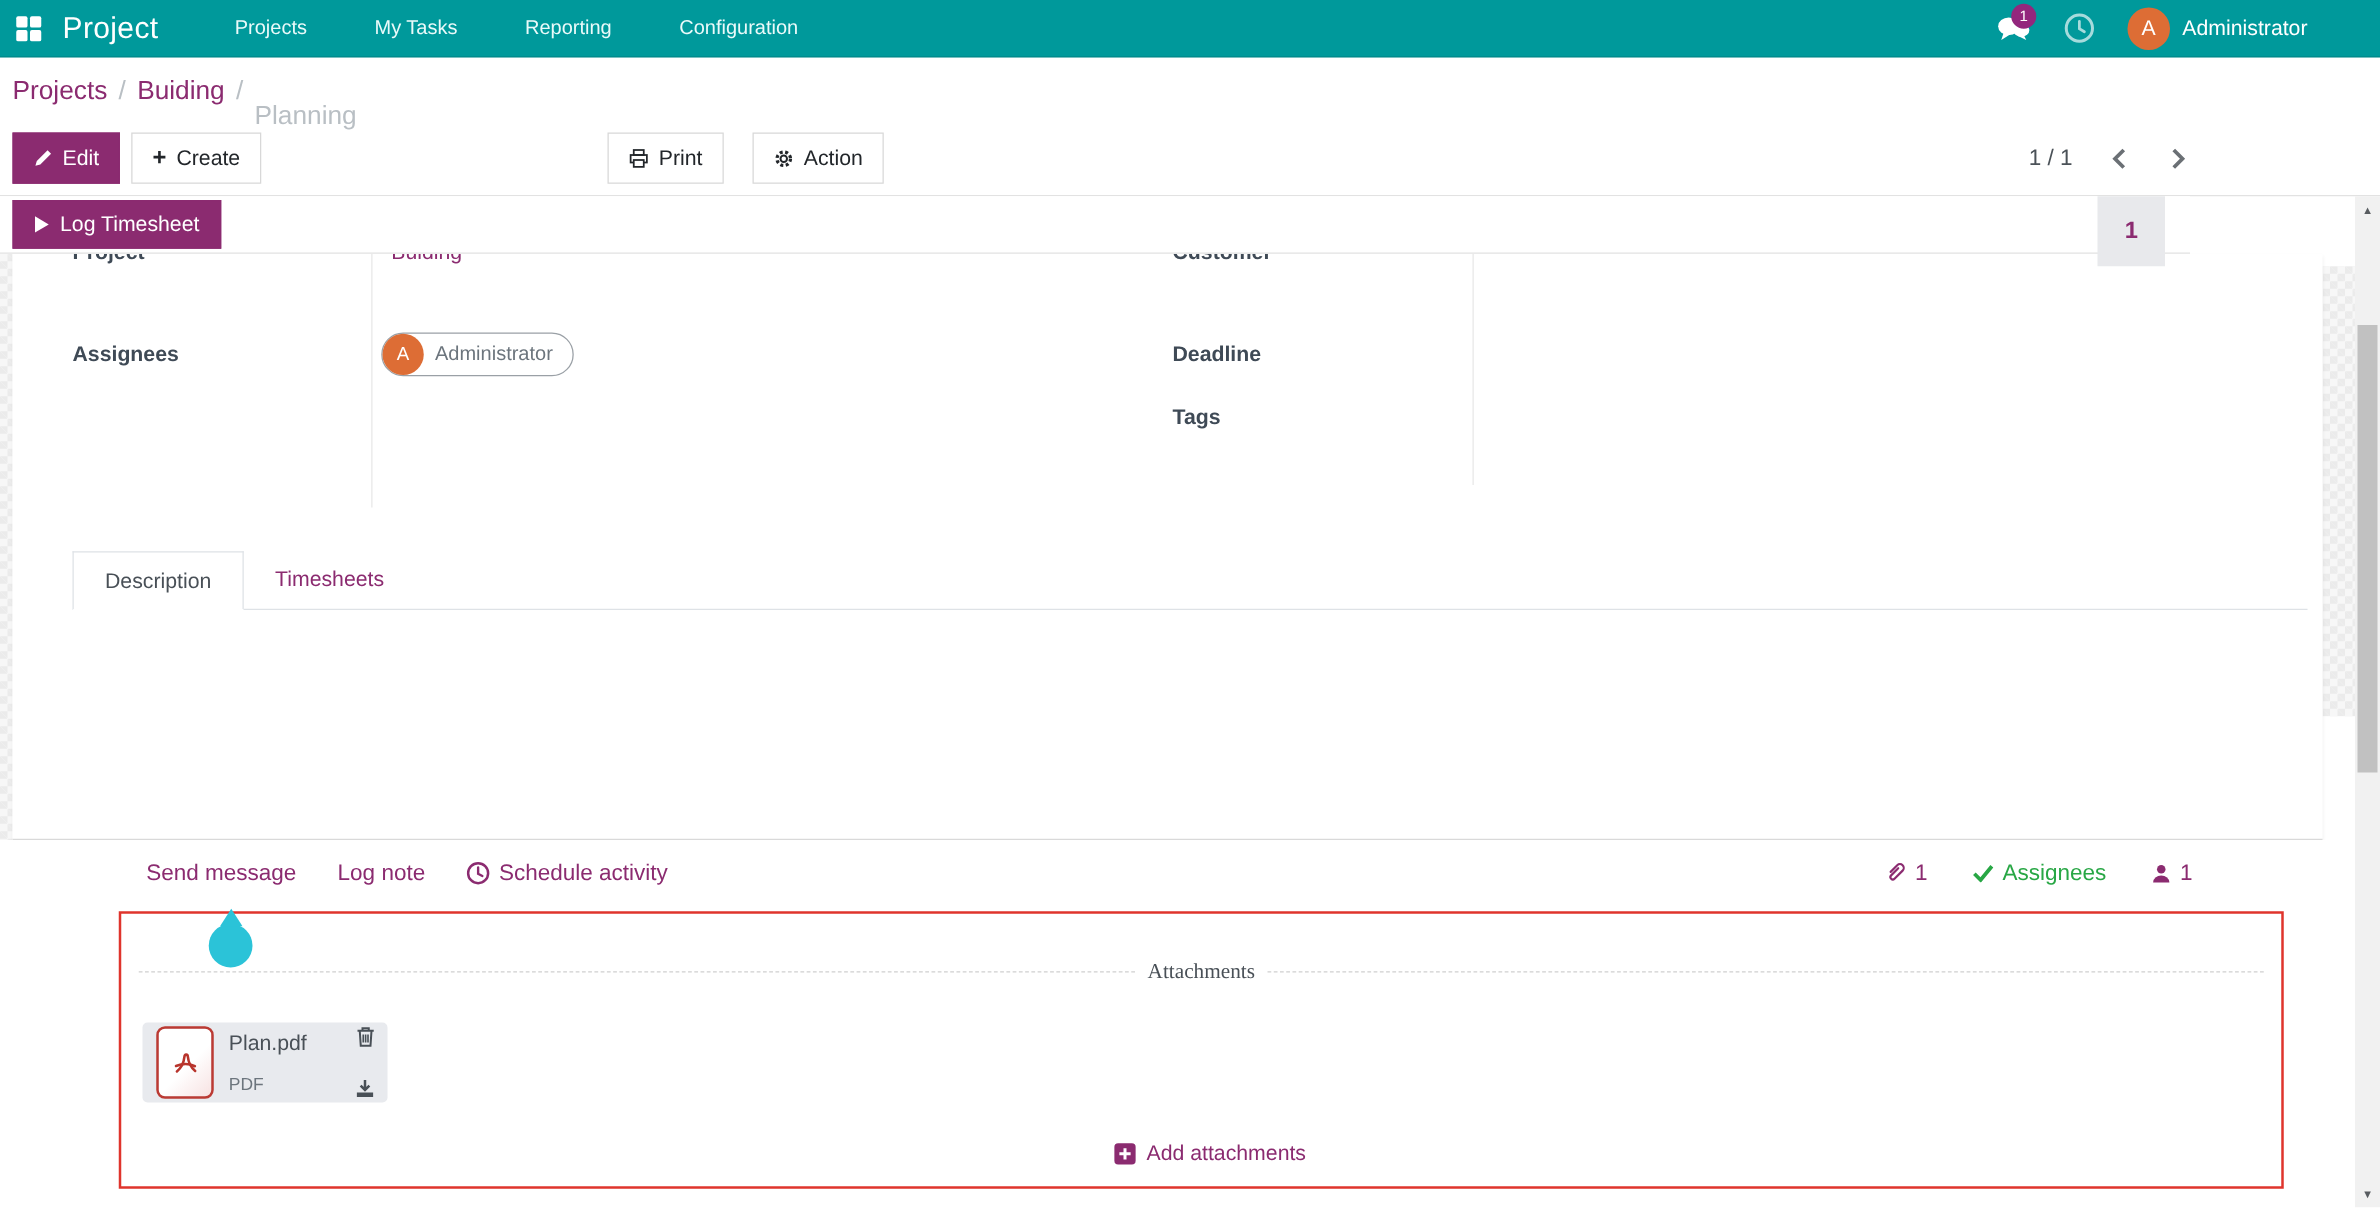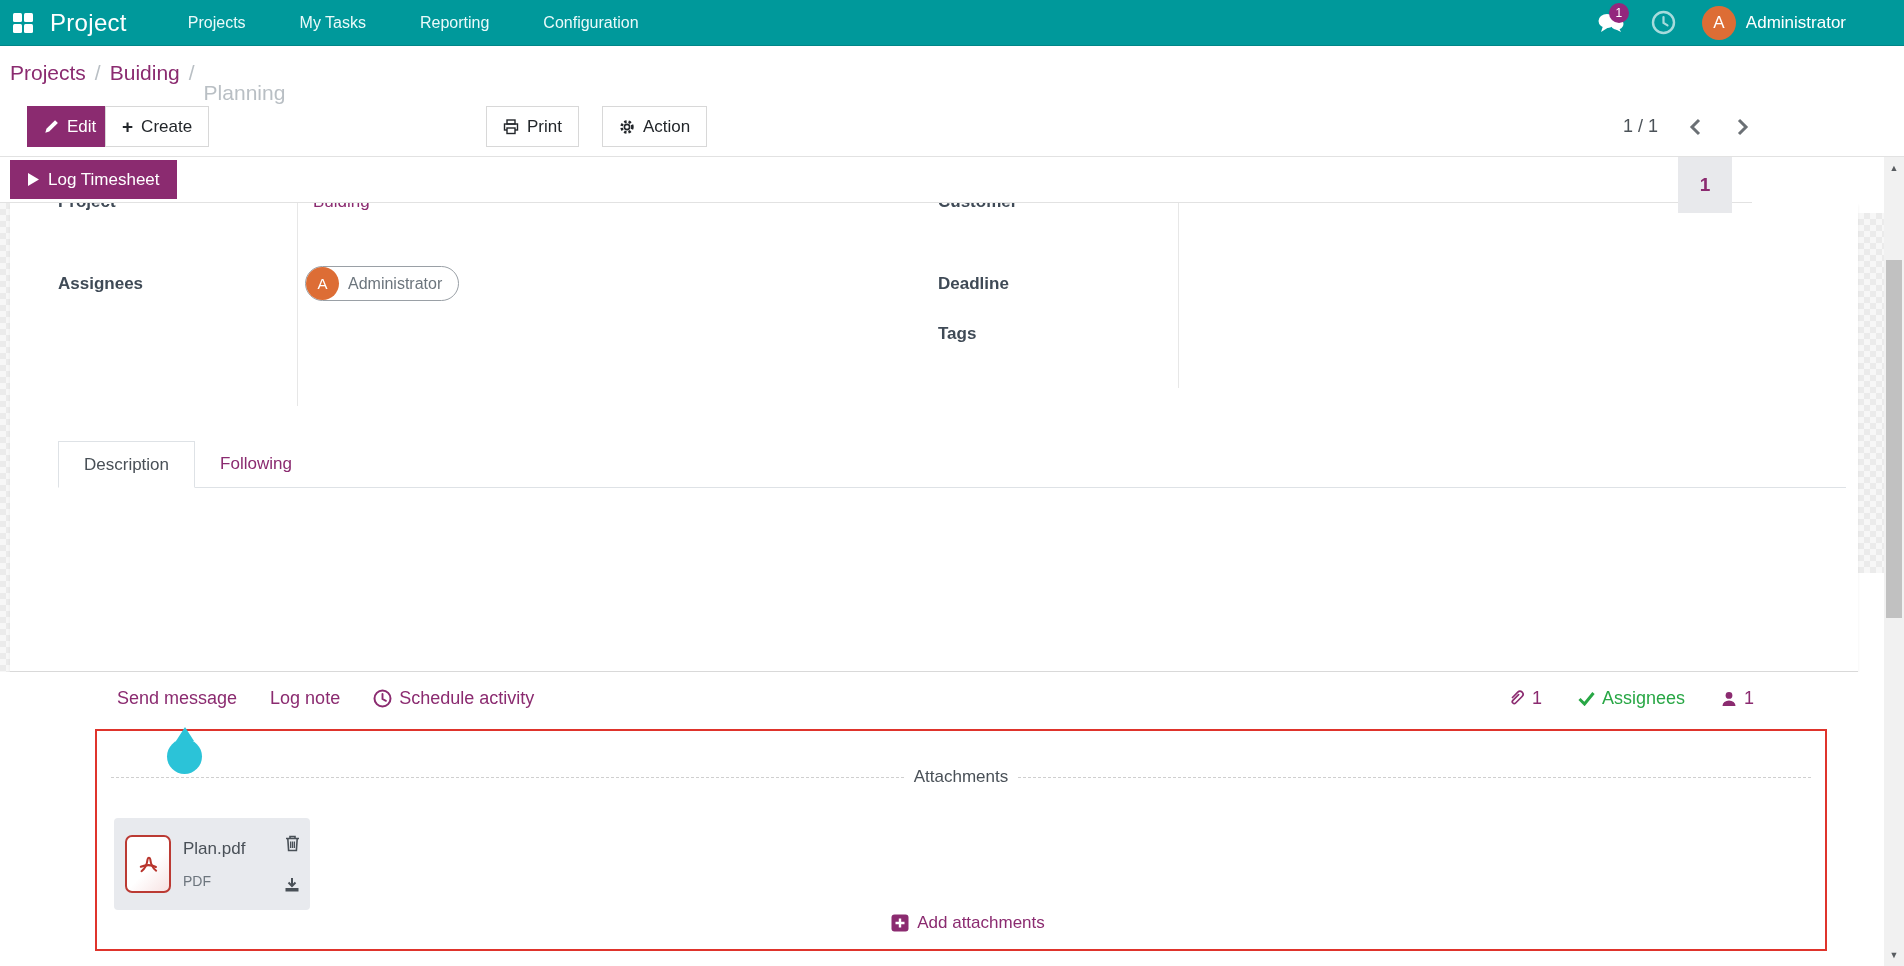--- a/index.html
+++ b/index.html
@@ -29,21 +29,21 @@
     border-bottom:1px solid #e2e2e2; }
   .breadcrumb { position:absolute; top:15px; left:10px; font-size:21px; display:flex; gap:9px; }
   .crumb-link { color:var(--accent,#8b2b70); cursor:pointer; }
   .crumb-sep { color:#b9bfc4; }
   .crumb-current { color:#b9bfc4;margin-top:20px; }
   .cp-buttons { position:absolute; top:60px; left:10px; right:0; height:41px; }
   .btn { height:41px; display:inline-flex; align-items:center; gap:8px; font-size:17px;
     border:1px solid #d8d8d8; background:#fff; color:#22262a; padding:0 16px; cursor:pointer;
     font-family:"Liberation Sans",sans-serif; }
   .btn-primary { background:var(--accent,#8b2b70); border-color:var(--accent,#8b2b70); color:#fff; }
-  .btn-edit { position:absolute; left:17px; }
+  .btn-edit { position:absolute; left:0; }
   .btn-create { position:absolute; left:95px; }
   .btn-print { position:absolute; left:476px; }
   .btn-action { position:absolute; left:592px; }
   .plus-glyph { font-weight:bold; font-size:19px; line-height:1; }
   .pager { position:absolute; right:154px; top:0; height:41px; display:flex; align-items:center; gap:30px; }
   .pager-value { font-size:18px; color:#4b5258; }
   .pager-arrow { cursor:pointer; display:flex; align-items:center; }
 
   
   .statusbar { position:absolute; top:157px; left:0; width:1752px; height:46px; background:#fff;
@@ -92,24 +92,24 @@
 
   .droplet { position:absolute; left:167px; top:739px; width:35px; height:35px; border-radius:50%;
     background:var(--cyan,#2bc3d8); z-index:20; }
   .droplet::before { content:''; position:absolute; left:50%; top:-12px; transform:translateX(-50%);
     border-left:9px solid transparent; border-right:9px solid transparent;
     border-bottom:14px solid var(--cyan,#2bc3d8); }
 
   .attach-box { position:absolute; left:95px; top:57px; width:1732px; height:222px;
     border:2px solid var(--red,#df342c); background:#fff; }
   .attach-title-row { position:absolute; top:36px; left:14px; right:14px; display:flex;
-    align-items:center; gap:10px; }
+    align-items:center; gap:10px;font-family:Liberation Serif, serif; }
   .dash { flex:1; border-top:1px dashed #cfcfcf; }
   .attach-title { font-size:17px; color:#495057; }
-  .attach-card { position:absolute; left:17px; top:87px; width:196px; height:92px; background:#e8eaee;
+  .attach-card { position:absolute; left:17px; top:87px; width:196px; height:64px; background:#e8eaee;
     border-radius:4px; display:flex; align-items:center; padding:10px 10px 10px 11px; gap:12px; }
   .pdf-icon { width:46px; height:58px; background:linear-gradient(135deg,#ffffff 55%,#f7e2e2);
     border:2px solid #bb3a33; border-radius:7px; display:flex; align-items:center; justify-content:center; }
   .file-texts { display:flex; flex-direction:column; justify-content:space-between; height:54px; padding:2px 0; }
   .file-name { font-size:17px; color:#495057; }
   .file-type { font-size:14px; color:#6c757d; }
   .file-icons { margin-left:auto; display:flex; flex-direction:column; justify-content:space-between;
     height:58px; align-items:center; }
   .file-icon-btn { cursor:pointer; display:flex; }
   .attach-add { position:absolute; left:14px; right:0; top:182px; display:flex; justify-content:center; }
@@ -242,21 +242,21 @@
       <span class="pill-text">Administrator</span>
     </div>
 
 
     <div class="field-label" style="left:928px; top:-16px;">Customer</div>
     <div class="field-label" style="left:928px; top:66px;">Deadline</div>
     <div class="field-label" style="left:928px; top:116px;">Tags</div>
 
     <div class="tabs">
       <div class="tab tab-active">Description</div>
-      <div class="tab tab-inactive">Following</div>
+      <div class="tab tab-inactive">Timesheets</div>
     </div>
   </div>
 </main>
 
 <section class="chatter">
   <div class="chatter-actions">
     <span class="chatter-link">Send message</span>
     <span class="chatter-link">Log note</span>
     <span class="chatter-link">
       <svg width="19" height="19" viewBox="0 0 19 19">

